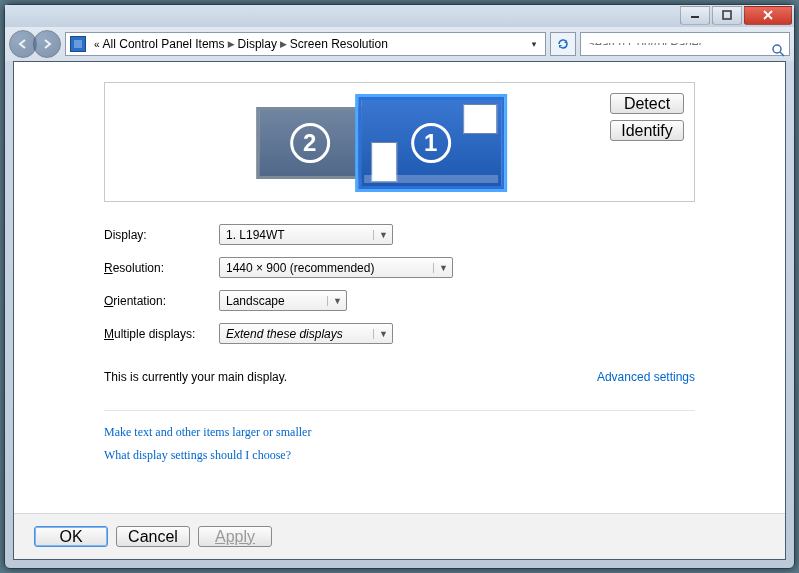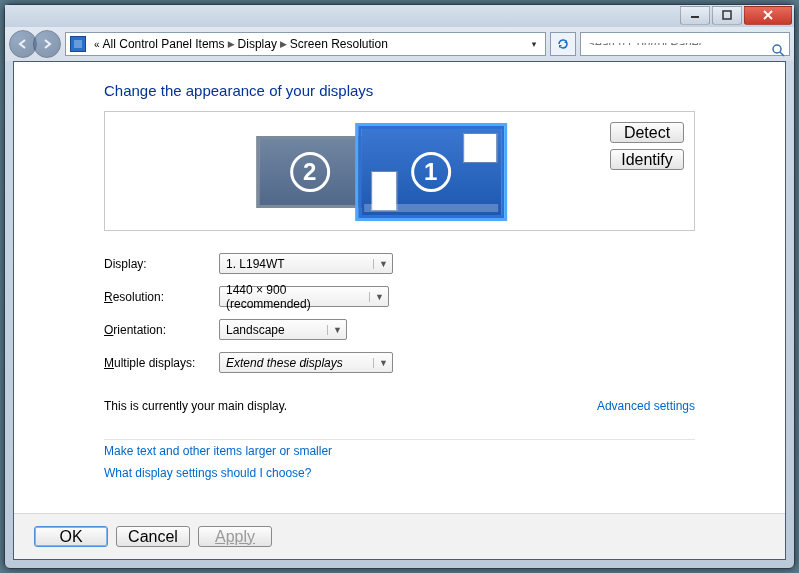--- a/index.html
+++ b/index.html
@@ -142,26 +142,26 @@
   .formgrid label{color:#000;}
   .u{text-decoration:underline;}
   .select{
     height:21px;border:1px solid #8a8a8a;border-radius:2px;
     background:linear-gradient(#fdfdfd,#eee);
     display:flex;align-items:center;padding:0 4px 0 6px;gap:6px;
     font-size:12px;
   }
   .select .arrow{margin-left:auto;border-left:1px solid #bbb;padding-left:5px;color:#555;font-size:9px;}
   .sel-display{width:174px;}
-  .sel-res{width:170px;}
+  .sel-res{width:234px;}
   .sel-orient{width:128px;}
   .sel-multi{width:174px;font-style:italic;}
   .mainmsg{margin-top:26px;display:flex;justify-content:space-between;align-items:center;border-bottom:1px solid #e4e4e4;padding-bottom:26px;}
   .link{color:#0066cc;cursor:pointer;}
-  .links{margin-top:4px;display:flex;flex-direction:column;gap:8px;}
+  .links{margin-top:14px;display:flex;flex-direction:column;gap:8px;font-family:Liberation Serif, serif;}
   .footer-btns{
     border-top:1px solid #d8d8d8;
     padding: 12px 20px;
     display:flex;gap:8px;
     background:#f2f2f2;
   }
   .footer-btns .btn{min-width:74px;}
 </style>
 </head>
 <body>
@@ -231,21 +231,20 @@
             <circle cx="6" cy="6" r="4" fill="none" stroke="#3b6fb0" stroke-width="1.5"></circle>
             <line x1="9" y1="9" x2="13" y2="13" stroke="#3b6fb0" stroke-width="1.5"></line>
           </svg>
       </span>
     </div>
   </div>
 
   <div class="content-outer">
     <div class="content-inner">
 
-      <h1 class="pagetitle">Change the appearance of your displays</h1>
 
       <div class="arrange-box">
         <div class="monitors">
           <div class="mon secondary">
             <div class="num">2</div>
           </div>
           <div class="mon primary">
             <div class="miniwin a"></div>
             <div class="miniwin b"></div>
             <div class="num">1</div>

